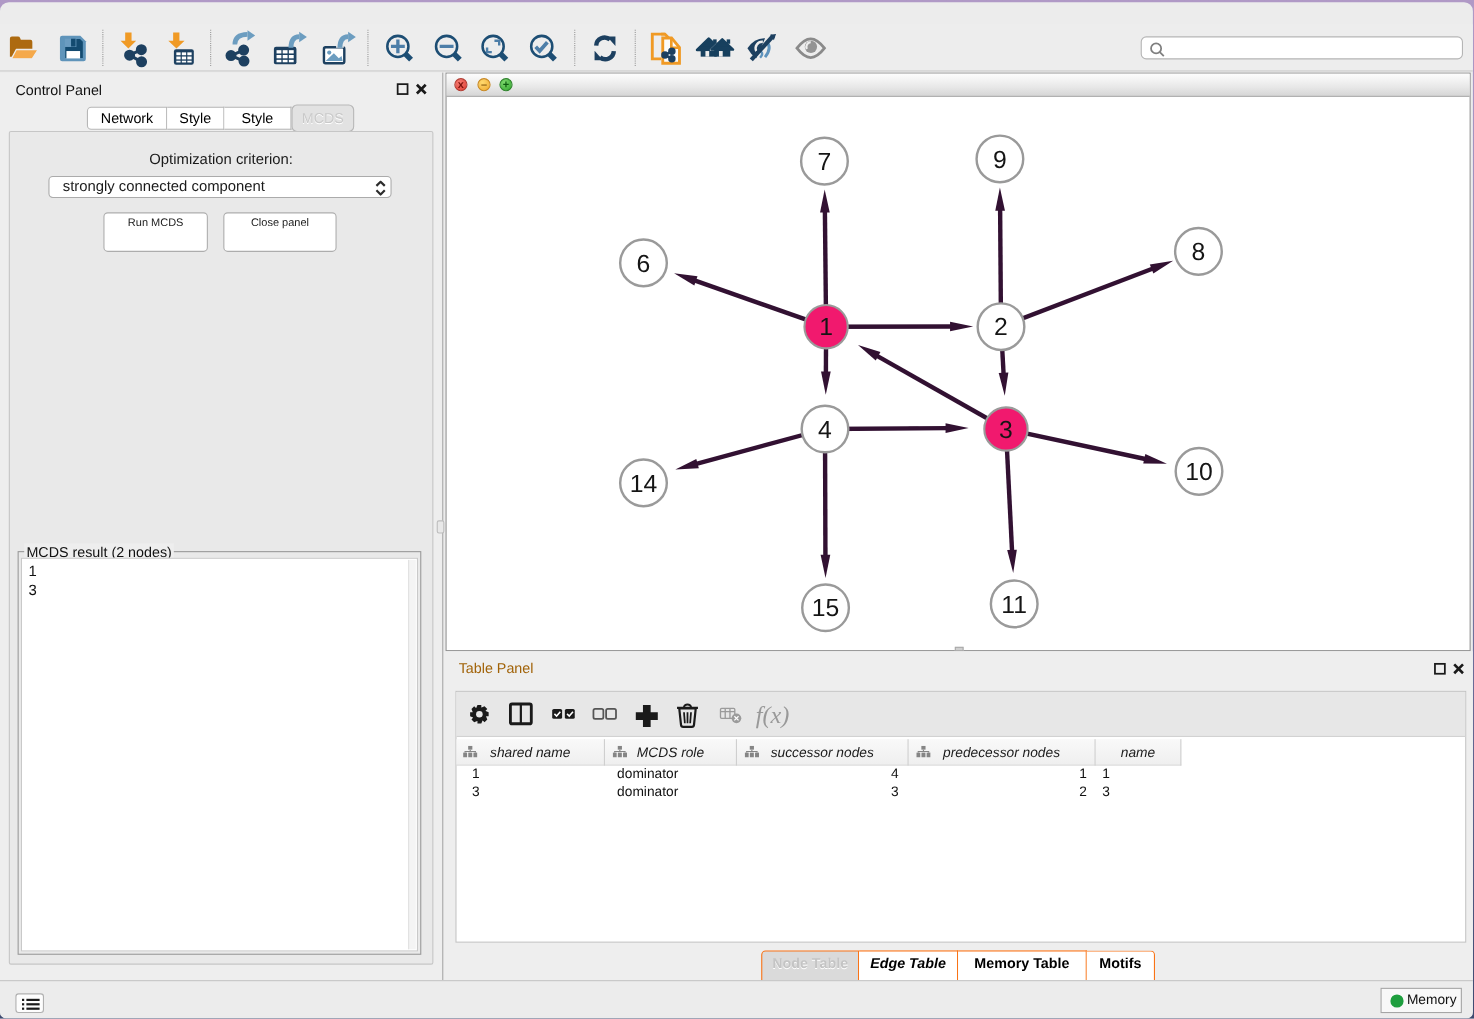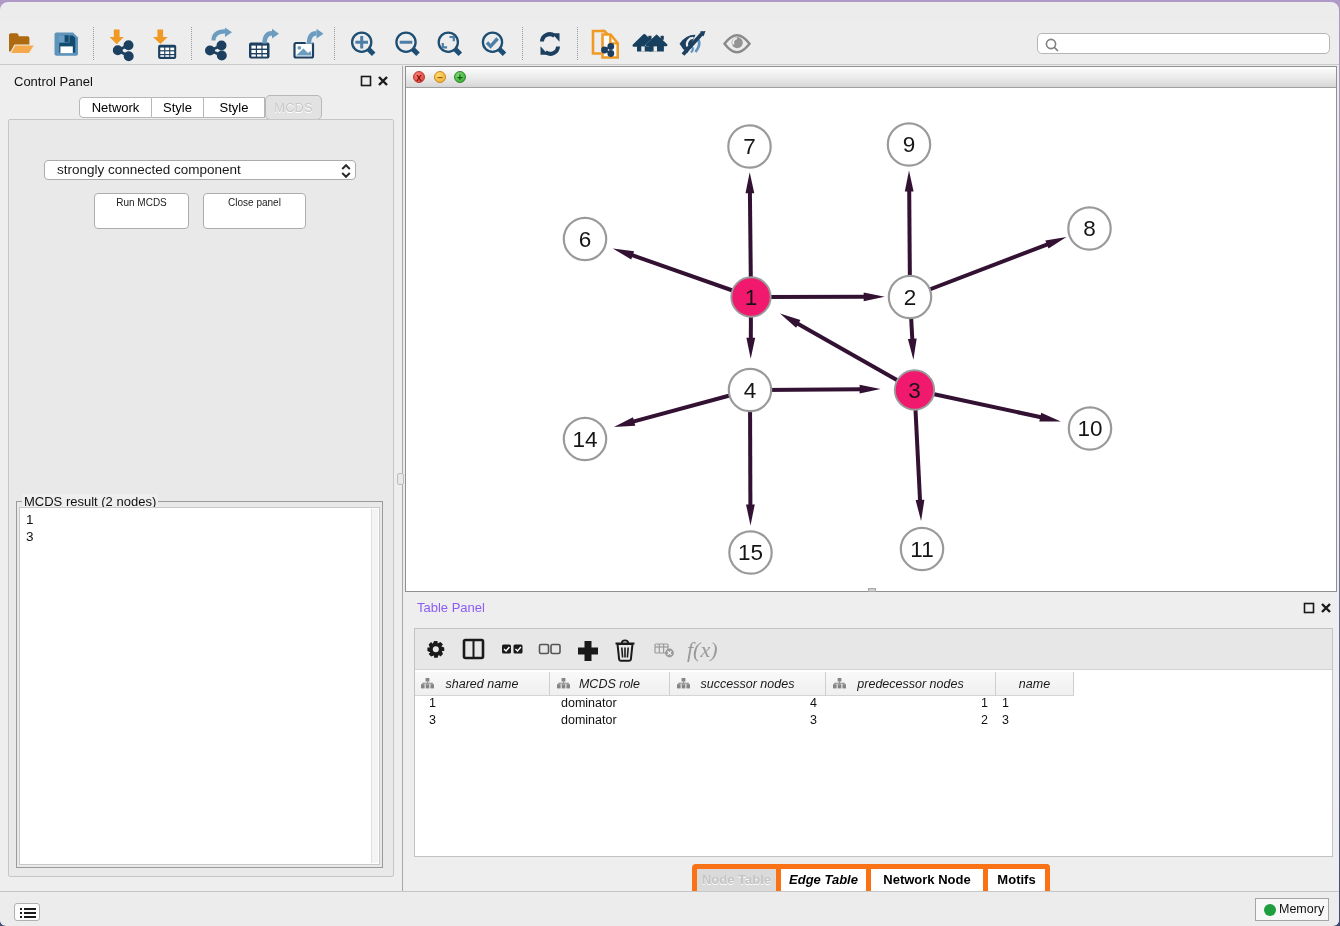--- a/index.html
+++ b/index.html
@@ -59,33 +59,33 @@
   #net-titlebar { position:absolute; left:0; top:0; width:100%; height:21px;
     background:linear-gradient(180deg,#fdfdfd,#e8e8e8 60%,#d6d6d6);
     border-bottom:1px solid #9f9f9f; }
   #net-title { position:absolute; top:4px; left:0; width:100%; text-align:center;
     font-size:13px; color:#0a0a0a; font-weight:bold; letter-spacing:.3px;}
   .jtl { position:absolute; top:3.5px; width:12px; height:12px; border-radius:50%;
     font-size:10px; font-weight:bold; text-align:center; line-height:11px; }
   
   #tpanel { position:absolute; left:404px; top:590px; width:936px; height:299px;
     background:#eeeeee; }
-  #tp-title { position:absolute; left:13px; top:8px; font-size:13px; color:#8b5cf6; }
+  #tp-title { position:absolute; left:13px; top:8px; font-size:13px; color:#a16207; }
   #tp-box { position:absolute; left:10px; top:36px; width:919px; height:229px;
     background:#fff; border:1px solid #c2c2c2; }
   #tp-toolbar { position:absolute; left:0; top:0; width:100%; height:41px;
     background:#e7e7e7; border-bottom:1px solid #d2d2d2; }
   #thead { position:absolute; left:0; top:43px; width:659px; height:24px;
     background:linear-gradient(180deg,#f9f9f9,#efefef); border-bottom:1px solid #d5d5d5; }
   .th { position:absolute; top:0; height:24px; border-right:1px solid #cfcfcf;
     font-size:12.5px; color:#1a1a1a; text-align:center; line-height:24px;font-style:italic; }
   .td { position:absolute; font-size:12.5px; color:#111; height:17px; line-height:17px; }
   
   .btab { position:absolute; top:272px; height:38px; background:#fff;
-    border:5px solid #f97316; font-size:13px; color:#000; text-align:center;
+    border:1px solid #f97316; font-size:13px; color:#000; text-align:center;
     line-height:21px; font-weight:bold; }
   
   #statusbar { position:absolute; left:0; top:889px; width:100%; height:33px;
     background:#ececec; border-top:1px solid #c6c6c6; }
   #listbtn { position:absolute; left:14px; top:11px; width:26px; height:18px;
     background:#fdfdfd; border:1px solid #b0b0b0; border-radius:3px; }
   #membtn { position:absolute; left:1255px; top:6px; width:74px; height:23px;
     background:#f8f8f8; border:1px solid #a5a5a5; font-size:12.5px; color:#111;
     line-height:21px; padding-left:23px; }
 </style>
@@ -251,20 +251,21 @@
     <div id="cp-title">Control Panel</div>
     <svg width="30" height="12" style="position:absolute;left:360px;top:9px;">
         <rect x="1.5" y="1.5" width="9" height="9" fill="none" stroke="#1a1a1a" stroke-width="1.6"></rect>
         <path d="M19 2 l8 8 M27 2 l-8 8" stroke="#1a1a1a" stroke-width="2.4"></path>
       </svg>
     <div class="tab" style="left:79px; width:73px; border-radius:4px 0 0 4px;">Network</div>
     <div class="tab" style="left:152px; width:52px; border-left:none;">Style</div>
     <div class="tab" style="left:204px; width:61px; border-left:none;">Style</div>
     <div class="tab" style="left:265px; width:57px; top:29px; height:25px; background:#e2e2e2; border-radius:5px; color:#c9c9c9; text-shadow:0 1px 0 #fff; line-height:24px;">MCDS</div>
     <div id="cp-content"></div>
+    <div id="opt-label">Optimization criterion:</div>
     <div id="dropdown">strongly connected component<svg width="10" height="14" style="position:absolute;right:4px;top:3px;">
           <g fill="none" stroke="#2c2c2c" stroke-width="2">
             <path d="M1.2 5 L5 1.2 L8.8 5"></path>
             <path d="M1.2 9 L5 12.8 L8.8 9"></path>
           </g>
         </svg></div>
     <div class="btn" style="left:94px; width:95px;">Run MCDS</div>
     <div class="btn" style="left:203px; width:103px;">Close panel</div>
     <div id="fieldset">
       <div id="fs-legend">MCDS result (2 nodes)</div>
@@ -434,21 +435,21 @@
       <div class="td" style="left:513px; top:66px; width:60px; text-align:right;">1</div>
       <div class="td" style="left:587px; top:66px;">1</div>
       <div class="td" style="left:14px; top:83px;">3</div>
       <div class="td" style="left:146px; top:83px;">dominator</div>
       <div class="td" style="left:340px; top:83px; width:62px; text-align:right;">3</div>
       <div class="td" style="left:513px; top:83px; width:60px; text-align:right;">2</div>
       <div class="td" style="left:587px; top:83px;">3</div>
     </div>
     <div class="btab" style="left:288px; width:89px; border-radius:4px 0 0 4px; background:#dadada; color:#c4c4c4; text-shadow:0 1px 0 #fff;">Node Table</div>
     <div class="btab" style="left:377px; width:90px; border-left:none;font-style:italic;">Edge Table</div>
-    <div class="btab" style="left:467px; width:117px; border-left:none;">Network Node</div>
+    <div class="btab" style="left:467px; width:117px; border-left:none;">Memory Table</div>
     <div class="btab" style="left:584px; width:62px; border-left:none; border-radius:0 4px 4px 0;">Motifs</div>
   </div>
 
   <div id="statusbar">
     <div id="listbtn">
         <svg width="24" height="16" style="position:absolute;left:1px;top:1px;">
 <g fill="#1a1a1a">
             <rect x="4" y="3" width="2" height="2"></rect>
             <rect x="4" y="7" width="2" height="2"></rect>
             <rect x="4" y="11" width="2" height="2"></rect>

